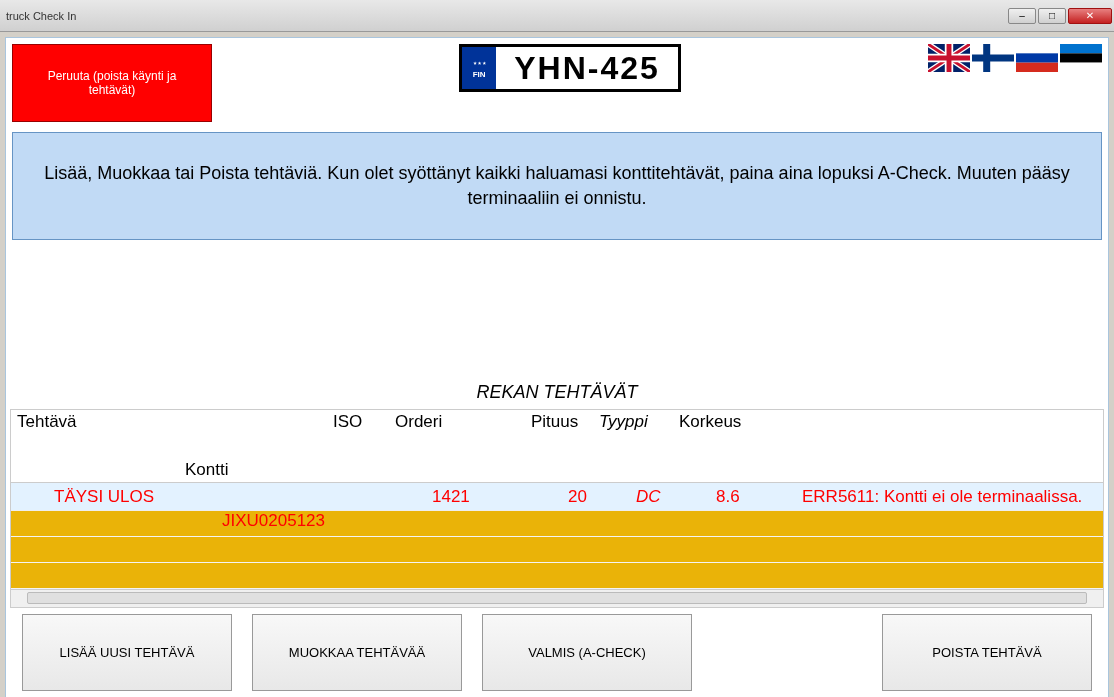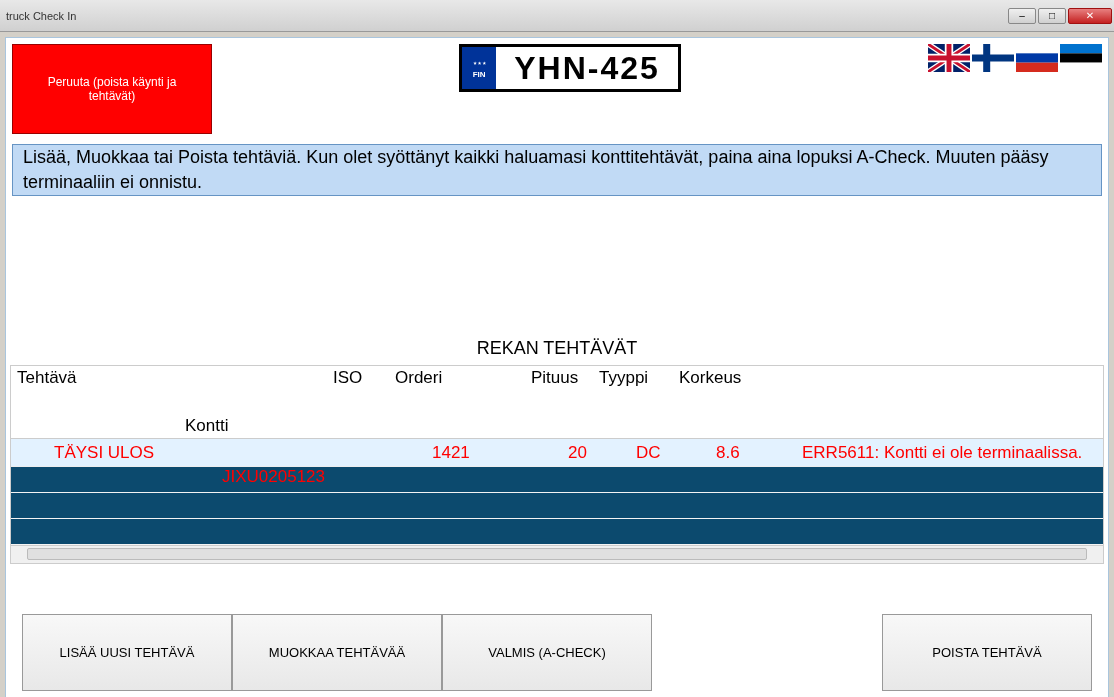--- a/index.html
+++ b/index.html
@@ -9,59 +9,59 @@
     .titlebar-title { color: #333; padding-left: 4px; }
     .titlebar-buttons { display: flex; gap: 2px; }
     .titlebar-btn { width: 28px; height: 16px; border: 1px solid #888; border-radius: 2px; display: flex; align-items: center; justify-content: center; font-size: 10px; cursor: pointer; }
     .titlebar-btn.close { background: linear-gradient(to bottom, #e88080, #c42020); color: white; width: 44px; border-color: #a01010; }
     .titlebar-btn.min, .titlebar-btn.max { background: linear-gradient(to bottom, #f0f0f0, #d0d0d0); }
     
     .main-content { background: white; margin: 5px; border: 1px solid #a9c5dd; height: calc(100% - 30px); position: relative; }
     
     .top-section { display: flex; align-items: flex-start; padding: 6px 6px 0 6px; }
     
-    .cancel-btn { background: #ff0000; color: white; border: 1px solid #990000; padding: 30px 12px; font-size: 12px; cursor: pointer; width: 200px; text-align: center; }
+    .cancel-btn { background: #ff0000; color: white; border: 1px solid #990000; padding: 24px 12px; font-size: 12px; cursor: pointer; width: 200px; text-align: center; }
     
     .plate-area { flex: 1; display: flex; justify-content: center; }
     .license-plate { border: 3px solid black; display: flex; height: 48px; background: white; }
     .plate-blue { background: #003399; width: 34px; display: flex; flex-direction: column; align-items: center; justify-content: center; color: white; }
     .plate-stars { font-size: 9px; letter-spacing: -1px; }
     .plate-country { font-size: 8px; font-weight: bold; margin-top: 2px; }
     .plate-number { padding: 16px 18px; font-size: 32px; font-weight: bold; display: flex; align-items: center; letter-spacing: 2px; }
     
     .flags { display: flex; gap: 2px; }
     .flag { width: 42px; height: 28px; cursor: pointer; }
     
-    .instruction-box { margin: 10px 6px 6px 6px; background: #c1daf5; border: 1px solid #6694c4; padding: 0 10px; text-align: left; font-size: 18px; line-height: 1.4; }
+    .instruction-box { margin: 10px 6px 6px 6px; background: #c1daf5; border: 1px solid #6694c4; padding: 28px 10px; text-align: center; font-size: 18px; line-height: 1.4; }
     
     .blank-area { height: 130px; }
     
     .table-section { margin: 0 4px; }
-    .table-title { text-align: center; font-size: 18px; padding: 6px 0; }
-    .grid { border: 1px solid #ccc; background: #0c4a6e; }
+    .table-title { text-align: center; font-size: 18px; padding: 6px 0; font-style: italic; }
+    .grid { border: 1px solid #ccc; background: #eab308; }
     .grid-header { display: flex; background: white; border-bottom: 1px solid #ccc; }
     .grid-header > div { padding: 2px 6px; font-size: 17px; }
     .grid-row { display: flex; border-bottom: 1px solid #eee; height: 28px; align-items: center; padding-left: 37px; }
     .grid-row.selected { background: #e3f2ff; }
     .grid-row.error { color: #ff0000; }
     .grid-row > div { padding: 2px 6px; font-size: 17px; white-space: nowrap; }
     .grid-empty-row { height: 26px; border-bottom: 1px solid #f4f4f4; }
     .grid-scrollbar { height: 18px; background: #f0f0f0; border-top: 1px solid #ccc; position: relative; }
     .grid-scrollbar-track { margin: 2px 16px; height: 12px; background: #e0e0e0; border: 1px solid #bbb; border-radius: 2px; }
     
     .col-tehtava { width: 168px; }
     .col-kontti { width: 148px; margin-top: 48px; }
     .col-iso { width: 62px; }
     .col-orderi { width: 136px; }
     .col-pituus { width: 68px; }
-    .col-tyyppi { width: 80px; }
+    .col-tyyppi { width: 80px; font-style: italic; }
     .col-korkeus { width: 86px; }
     .col-error { flex: 1; }
     
-    .bottom-buttons { position: absolute; bottom: 12px; left: 0; right: 0; display: flex; padding: 0 16px; }
+    .bottom-buttons { position: absolute; bottom: 12px; left: 0; right: 0; display: flex; padding: 0 16px; gap: 20px; }
     .action-btn { background: linear-gradient(to bottom, #f8f8f8, #e8e8e8); border: 1px solid #999; padding: 30px 12px; font-size: 13px; cursor: pointer; width: 210px; text-align: center; }
     .spacer { flex: 1; }
   </style>
 </head>
 <body>
 
 <div class="titlebar">
   <span class="titlebar-title">truck Check In</span>
   <div class="titlebar-buttons">
     <div class="titlebar-btn min">–</div>

